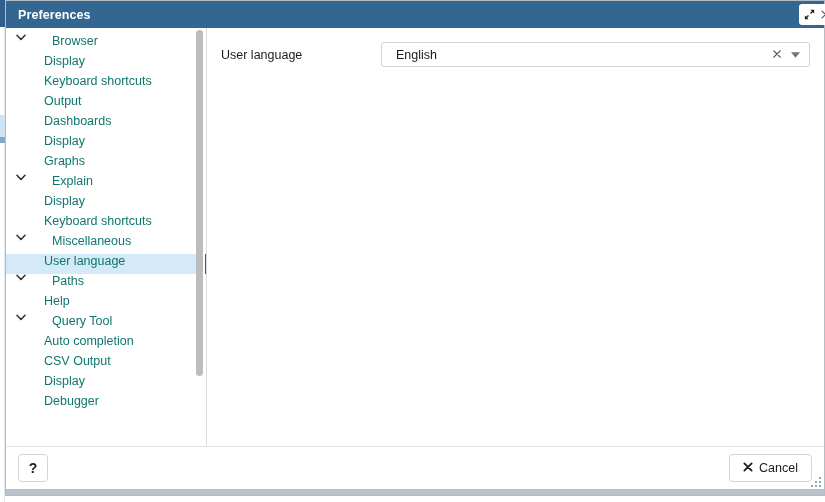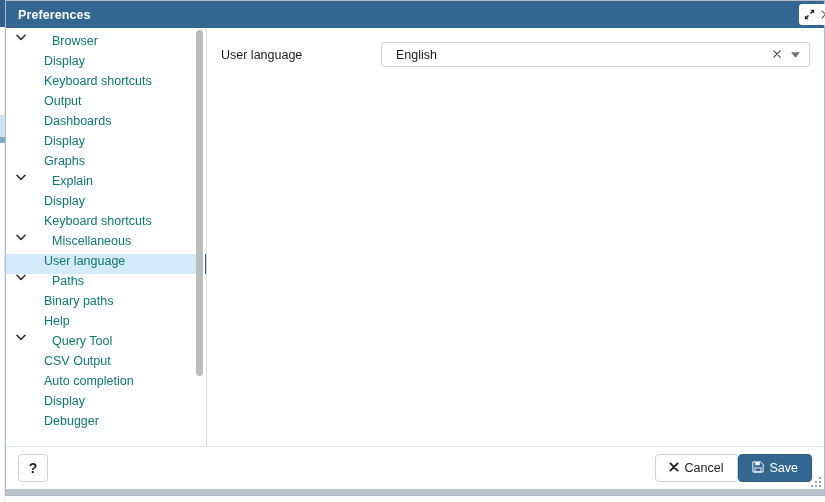--- a/index.html
+++ b/index.html
@@ -306,38 +306,35 @@
           </div>
           <div class="tnode group">
             <span class="caret">
               <svg width="10" height="7" viewBox="0 0 10 7">
                 <path d="M1 1.3 L5 5.5 L9 1.3" fill="none" stroke="#2b2b2b" stroke-width="1.5" stroke-linecap="round" stroke-linejoin="round"></path>
               </svg>
             </span>
             <span>Paths</span>
           </div>
           <div class="tnode leaf">
-            <span>Binary paths</span>
-          </div>
-          <div class="tnode leaf">
             <span>Help</span>
           </div>
           <div class="tnode group">
             <span class="caret">
               <svg width="10" height="7" viewBox="0 0 10 7">
                 <path d="M1 1.3 L5 5.5 L9 1.3" fill="none" stroke="#2b2b2b" stroke-width="1.5" stroke-linecap="round" stroke-linejoin="round"></path>
               </svg>
             </span>
             <span>Query Tool</span>
           </div>
           <div class="tnode leaf">
+            <span>Auto completion</span>
+          </div>
+          <div class="tnode leaf">
             <span>CSV Output</span>
-          </div>
-          <div class="tnode leaf">
-            <span>Auto completion</span>
           </div>
           <div class="tnode leaf">
             <span>Display</span>
           </div>
           <div class="tnode leaf">
             <span>Debugger</span>
           </div>
         </div>
       <div id="sb-track">
         <div id="sb-thumb"></div>
@@ -374,30 +371,20 @@
     <div class="right">
       <button class="btn">
         <span>
           <svg width="10" height="10" viewBox="0 0 12 12">
             <path d="M1.6 1.6 L10.4 10.4 M10.4 1.6 L1.6 10.4" stroke="#1b1b1b" stroke-width="2.1" stroke-linecap="round"></path>
           </svg>
         </span>
         <span>Cancel</span>
       </button>
 
-      <button class="btn" id="save-btn">
-        <span>
-          <svg width="12" height="12" viewBox="0 0 16 16">
-            <path d="M1.2 1.2 H11.3 L14.8 4.7 V14.8 H1.2 Z" fill="none" stroke="#ffffff" stroke-width="1.3"></path>
-            <rect x="4.3" y="1.6" width="6" height="4" fill="#ffffff"></rect>
-            <rect x="4.0" y="9.2" width="8" height="5.2" fill="none" stroke="#ffffff" stroke-width="1.2"></rect>
-          </svg>
-        </span>
-        <span>Save</span>
-      </button>
     </div>
 
     <div id="resize-grip">
         <i style="left: 8px; top: 0px;"></i>
         <i style="left: 4px; top: 4px;"></i>
         <i style="left: 8px; top: 4px;"></i>
         <i style="left: 0px; top: 8px;"></i>
         <i style="left: 4px; top: 8px;"></i>
         <i style="left: 8px; top: 8px;"></i>
       </div>

